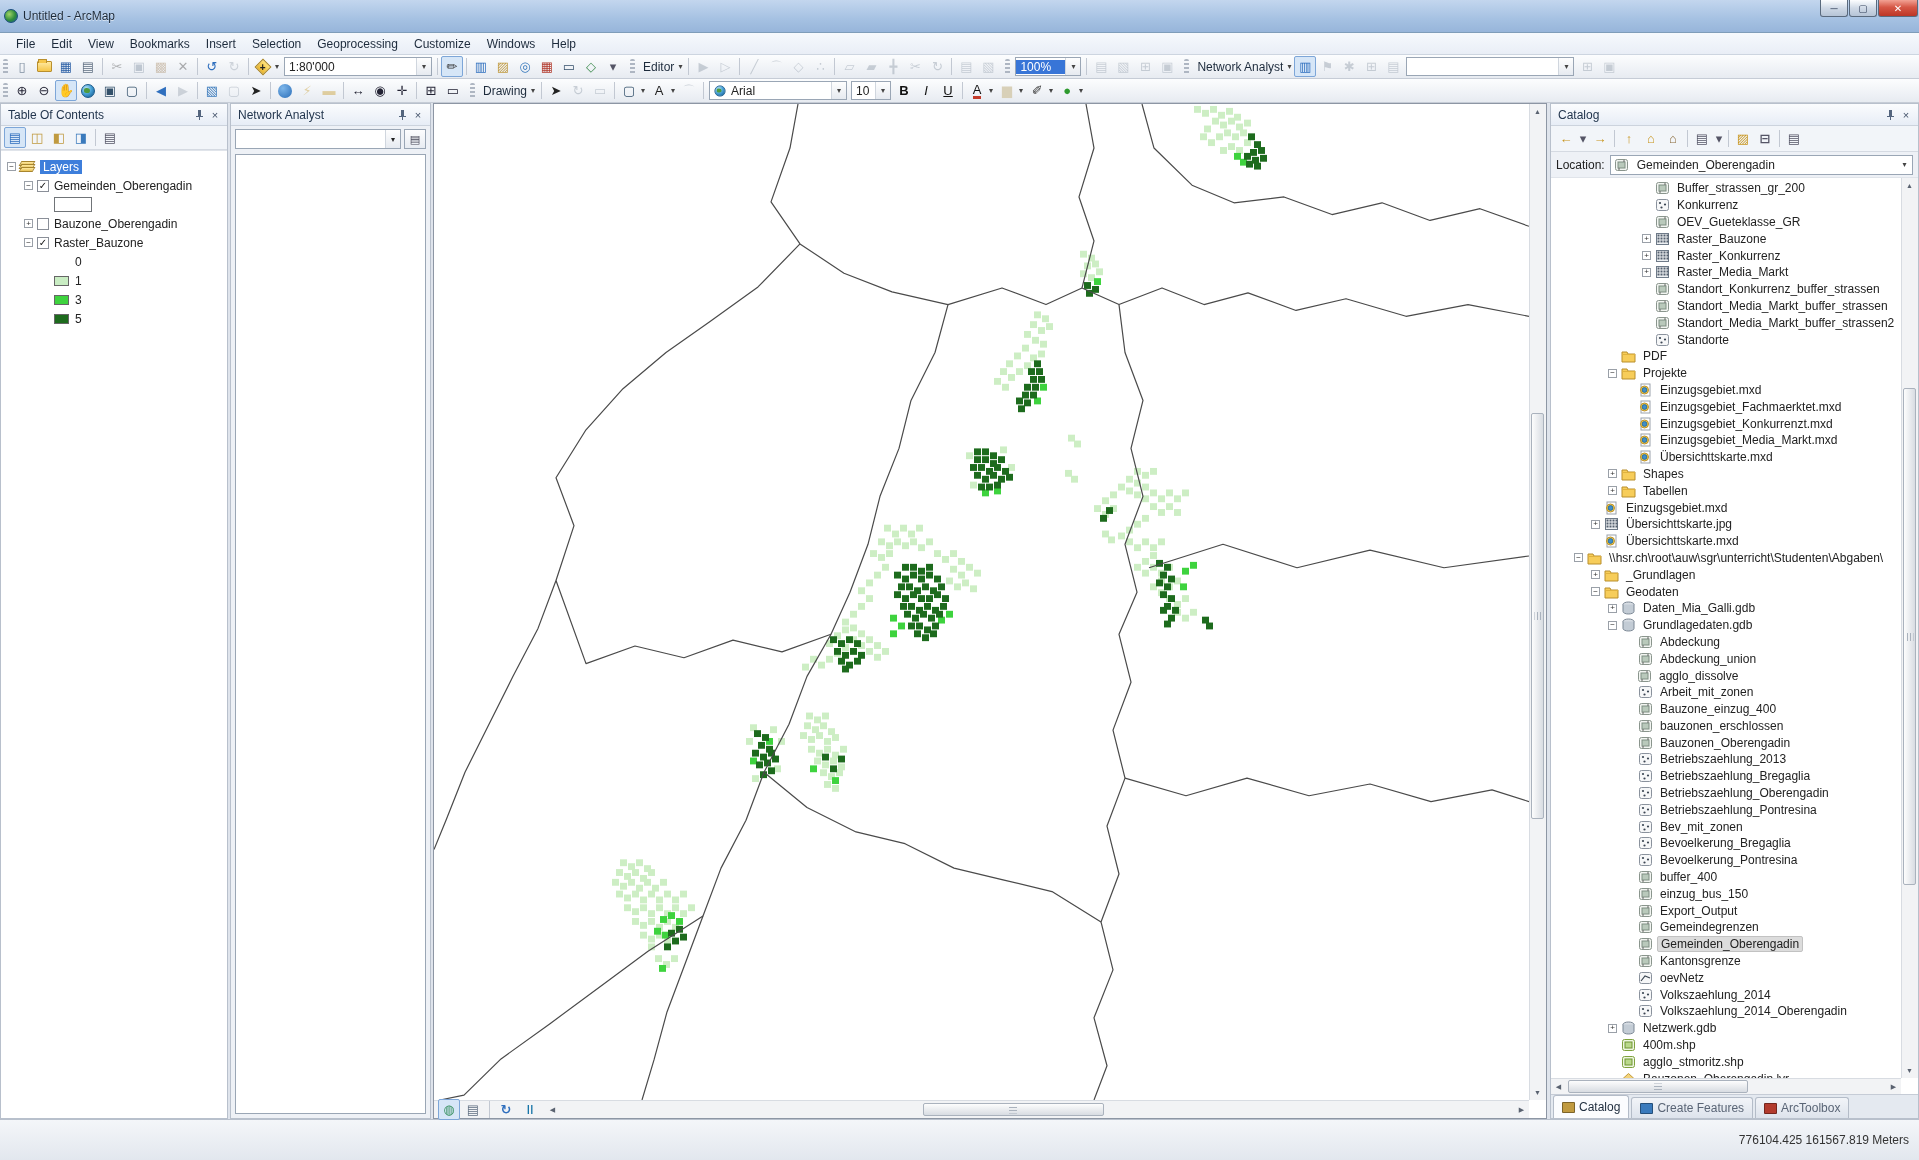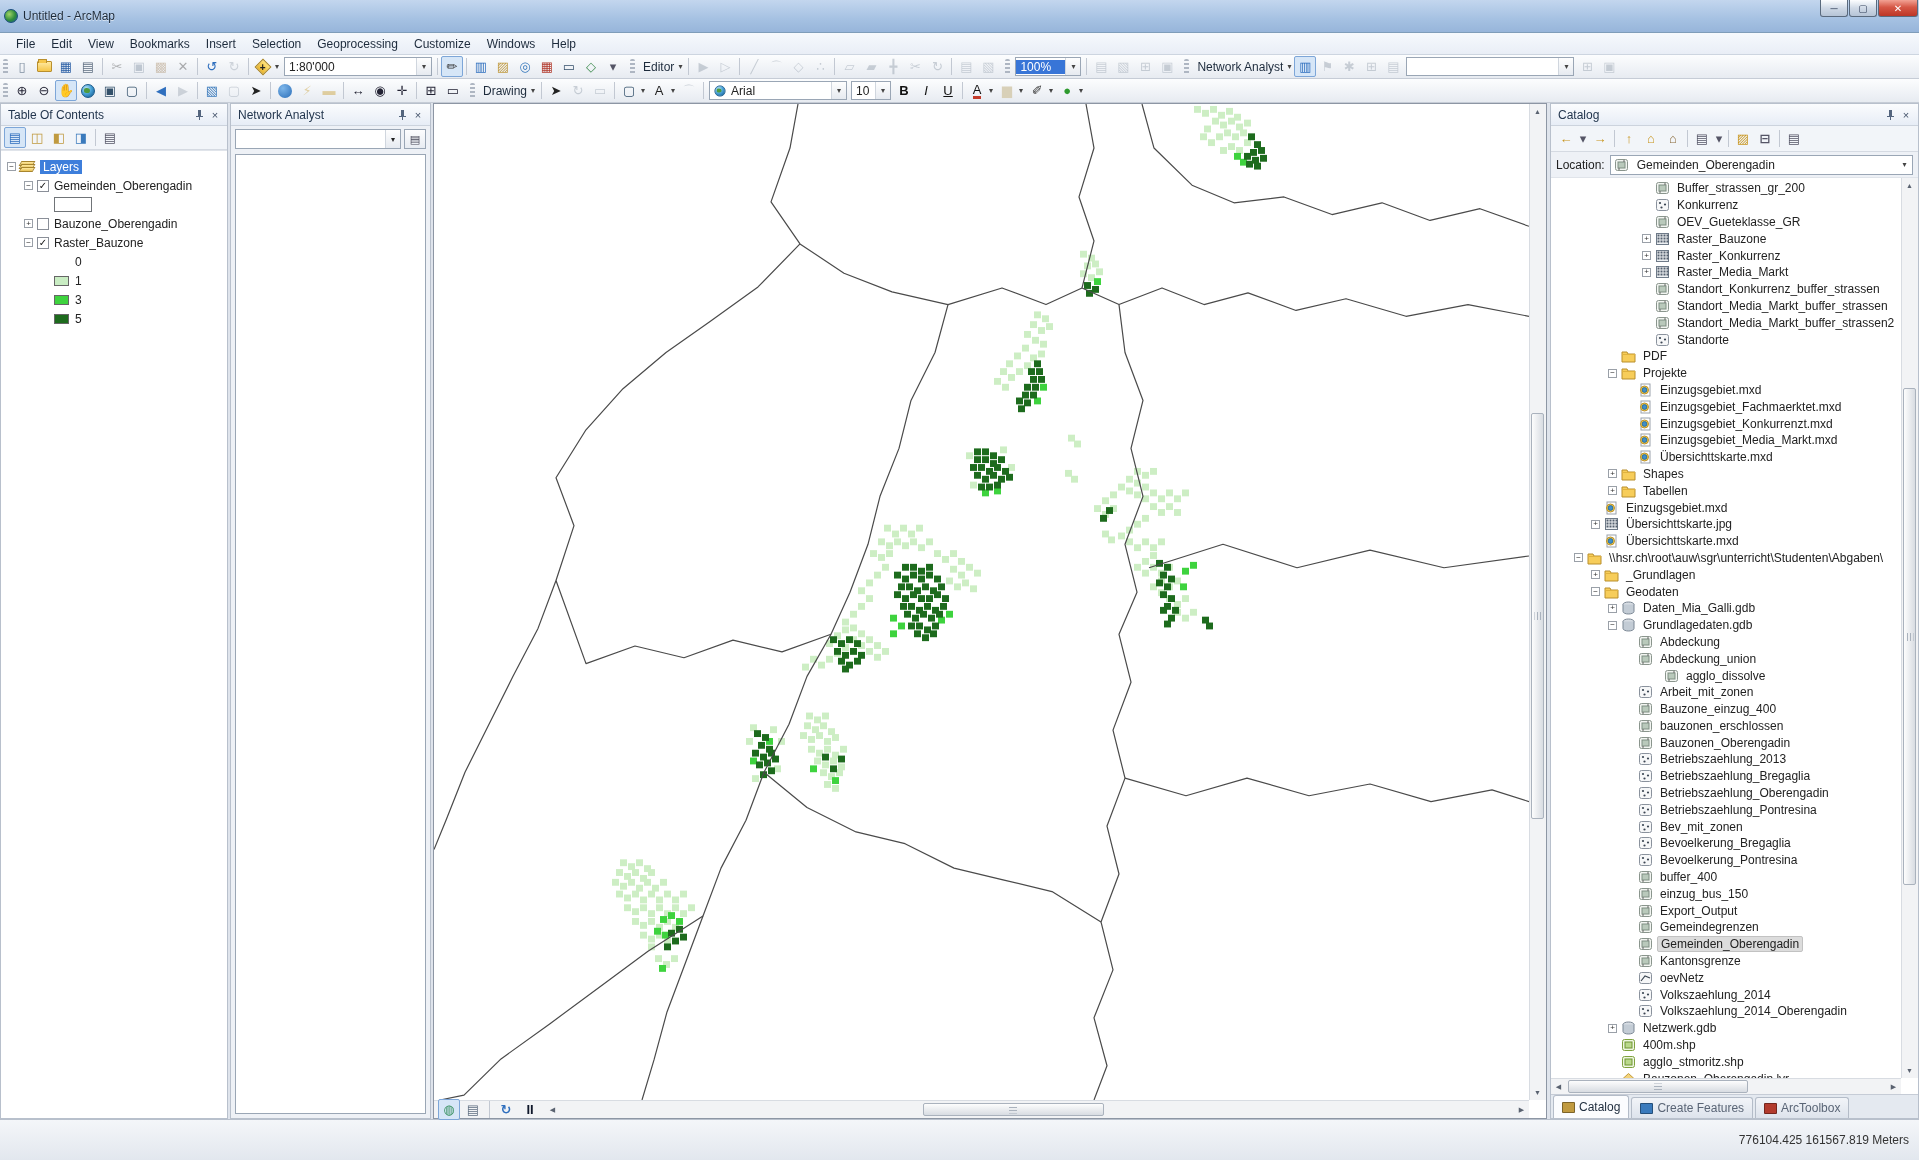--- a/index.html
+++ b/index.html
@@ -1013,21 +1013,21 @@
               <span class="g" style="color: rgb(46, 139, 87); font-weight: bold;">◍</span>
             </span>
             <span class="tbtn">
               <span class="g" style="color: rgb(97, 112, 130); font-weight: bold;">▤</span>
             </span>
             <span class="tsep"></span>
             <span class="tbtn">
               <span class="g" style="color: rgb(47, 111, 190); font-weight: bold;">↻</span>
             </span>
             <span class="tbtn">
-              <span class="g" style="color: #0f172a; font-weight: bold;">II</span>
+              <span class="g" style="color: #0369a1; font-weight: normal;">II</span>
             </span>
           </span>
         <span class="sArrow">◀</span>
         <span class="sTrack">
           <span class="sThumbH" style="left:38%;width:19%">
               <span class="grip3"></span>
             </span>
         </span>
         <span class="sArrow">▶</span>
       </div>
@@ -1400,21 +1400,21 @@
             <div class="crow" style="padding-left: 74px;">
               <span class="expspace"></span>
               <svg class="ticon" width="15" height="14" viewBox="0 0 15 14">
                 <rect x="1.5" y="1.5" width="12" height="11" rx="2" fill="#f2f5f1" stroke="#8a958d"></rect>
                 <rect x="4" y="4" width="7" height="6" fill="#b9c9bb" stroke="#7f8f83"></rect>
                 <circle cx="5" cy="11" r=".8" fill="#555"></circle>
                 <circle cx="10" cy="3" r=".8" fill="#555"></circle>
               </svg>
               <span class="lbl">Abdeckung_union</span>
             </div>
-            <div class="crow" style="padding-left: 73px; margin-left: 27px;">
+            <div class="crow" style="padding-left: 73px;">
               <span class="expspace"></span>
               <svg class="ticon" width="15" height="14" viewBox="0 0 15 14">
                 <rect x="1.5" y="1.5" width="12" height="11" rx="2" fill="#f2f5f1" stroke="#8a958d"></rect>
                 <rect x="4" y="4" width="7" height="6" fill="#b9c9bb" stroke="#7f8f83"></rect>
                 <circle cx="5" cy="11" r=".8" fill="#555"></circle>
                 <circle cx="10" cy="3" r=".8" fill="#555"></circle>
               </svg>
               <span class="lbl">agglo_dissolve</span>
             </div>
             <div class="crow" style="padding-left: 74px;">

